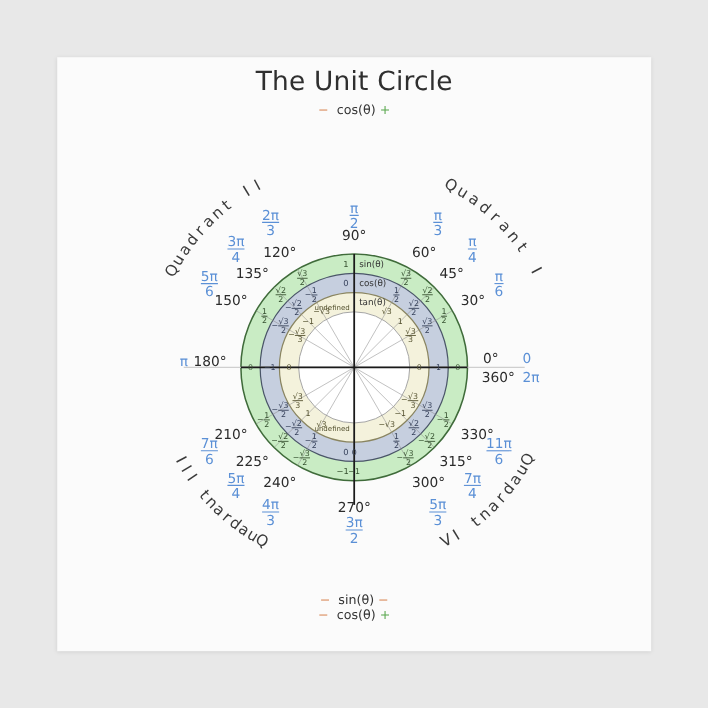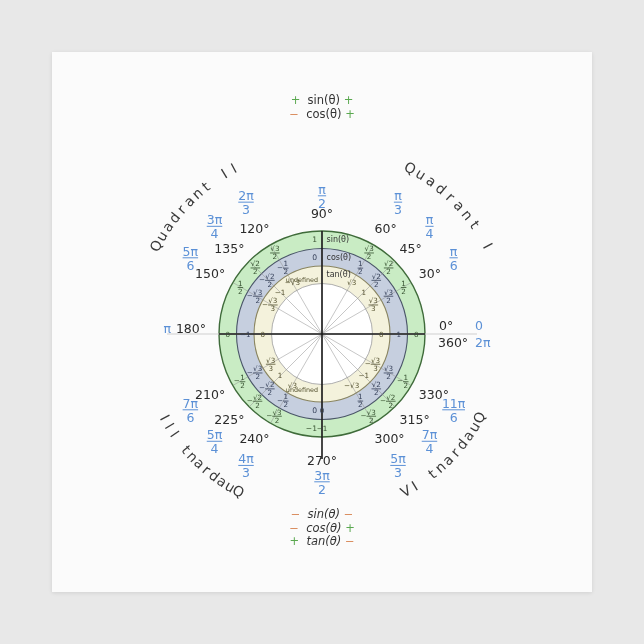--- a/index.html
+++ b/index.html
@@ -22,43 +22,43 @@
     letter-spacing:.2px;
   }
   .legend{
     position:absolute;width:540px;left:0;
     text-align:center;
     font-size:11.5px;
     line-height:13.5px;
     color:#333;
   }
   #legend-top{top:42px;}
-  #legend-bottom{top:456px;font-style:italic;}
+  #legend-bottom{top:487px;}
   .legend .row{white-space:pre;}
   .pl{color:#5aa84f;}
   .mi{color:#d98a5a;}
   .fn{color:#333;}
 
   #stage{position:absolute;left:0;top:0;width:540px;height:540px;}
   svg{position:absolute;left:0;top:0;}
 
   .ringtxt{font-family:"DejaVu Sans",sans-serif;}
   .angdeg{font-family:"DejaVu Sans",sans-serif;fill:#2b2b2b;font-size:12.5px;}
   .angrad{font-family:"DejaVu Sans",sans-serif;fill:#5b90d6;font-size:12.5px;}
   .quadlbl{font-family:"DejaVu Sans",sans-serif;fill:#3a3a3a;font-size:14px;}
   .fnlbl{font-family:"DejaVu Sans",sans-serif;fill:#333;font-size:8px;}
 </style>
 </head>
 <body>
 
 <div id="card">
 
+  <div id="title">The Unit Circle</div>
 
   <div class="legend" id="legend-top">
-      <div class="row"><span class="pl">+  </span><span class="fn">sin(θ) </span><span class="pl">+</span></div>
       <div class="row"><span class="mi">−  </span><span class="fn">cos(θ) </span><span class="pl">+</span></div>
     </div>
 
   <div id="stage">
     <svg width="540" height="540" viewBox="0 0 540 540">
       <g id="rings">
           <circle cx="270" cy="282" r="103" fill="#c9ecc4" stroke="#3f6b3a" stroke-width="1.4"></circle>
           <circle cx="270" cy="282" r="85.5" fill="#c6cfdf" stroke="#4a5568" stroke-width="1.1"></circle>
           <circle cx="270" cy="282" r="68" fill="#f4f2dc" stroke="#8a8560" stroke-width="1.1"></circle>
           <circle cx="270" cy="282" r="50.5" fill="#ffffff" stroke="#9a9a9a" stroke-width="0.8"></circle>
@@ -448,16 +448,15 @@
             <line x1="262.25" y1="429.8" x2="277.75" y2="429.8" stroke="#5b90d6" stroke-width="1"></line>
             <text x="270" y="441.5" text-anchor="middle" font-size="12.5" fill="#5b90d6" class="angrad">2</text>
           </g>
         </g>
     </svg>
   </div>
 
   <div class="legend" id="legend-bottom">
       <div class="row"><span class="mi">−  </span><span class="fn">sin(θ) </span><span class="mi">−</span></div>
       <div class="row"><span class="mi">−  </span><span class="fn">cos(θ) </span><span class="pl">+</span></div>
-      <div class="row"><span class="pl">+  </span><span class="fn">tan(θ) </span><span class="mi">−</span></div>
     </div>
 
 </div>
 
 </body></html>

